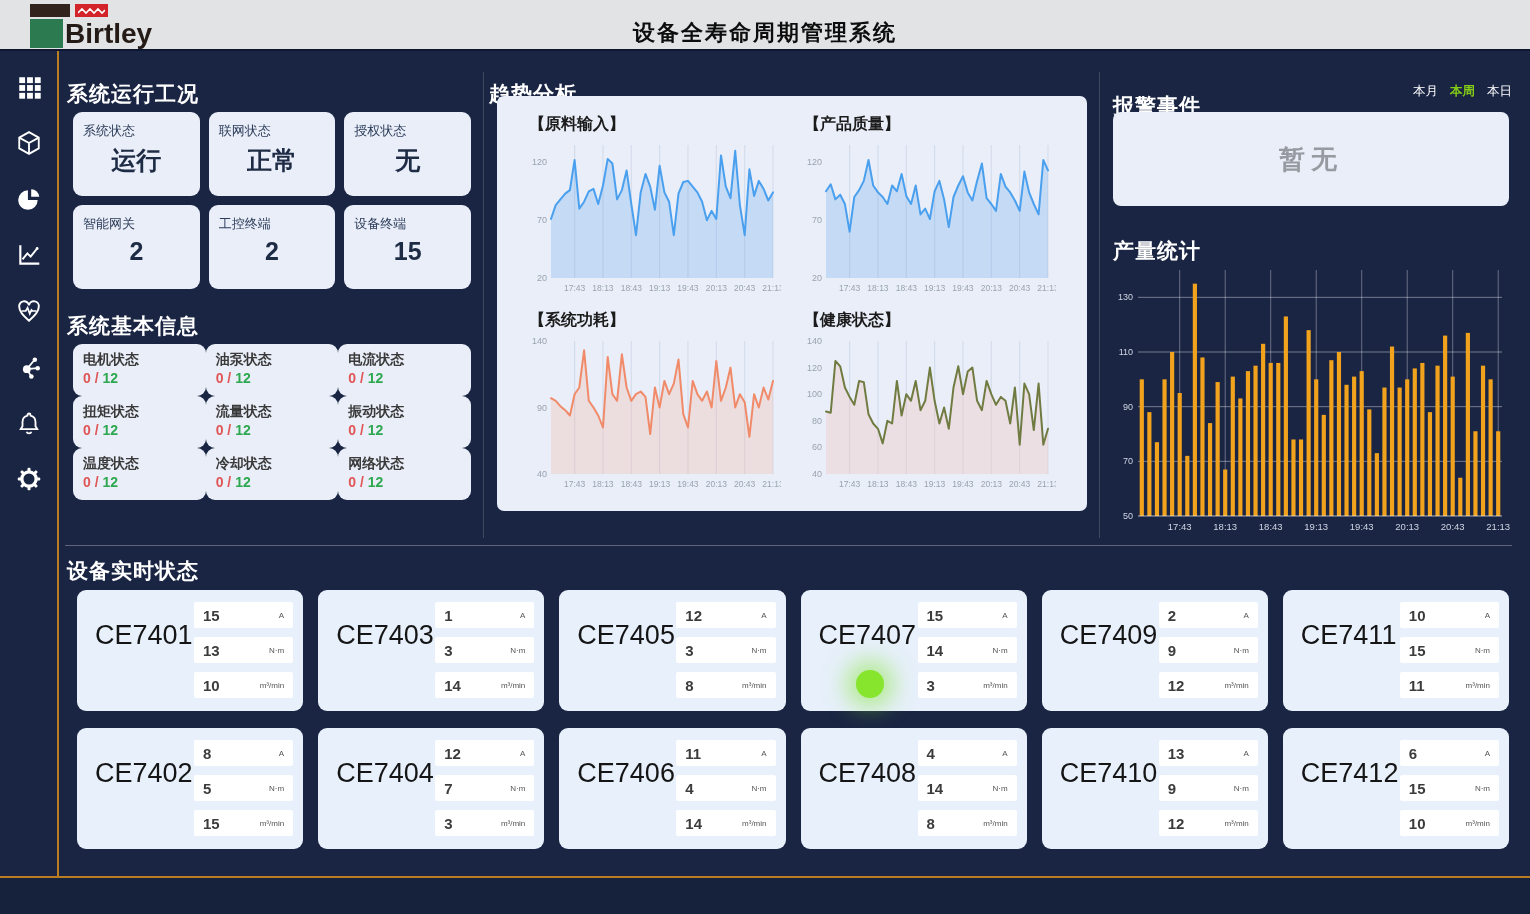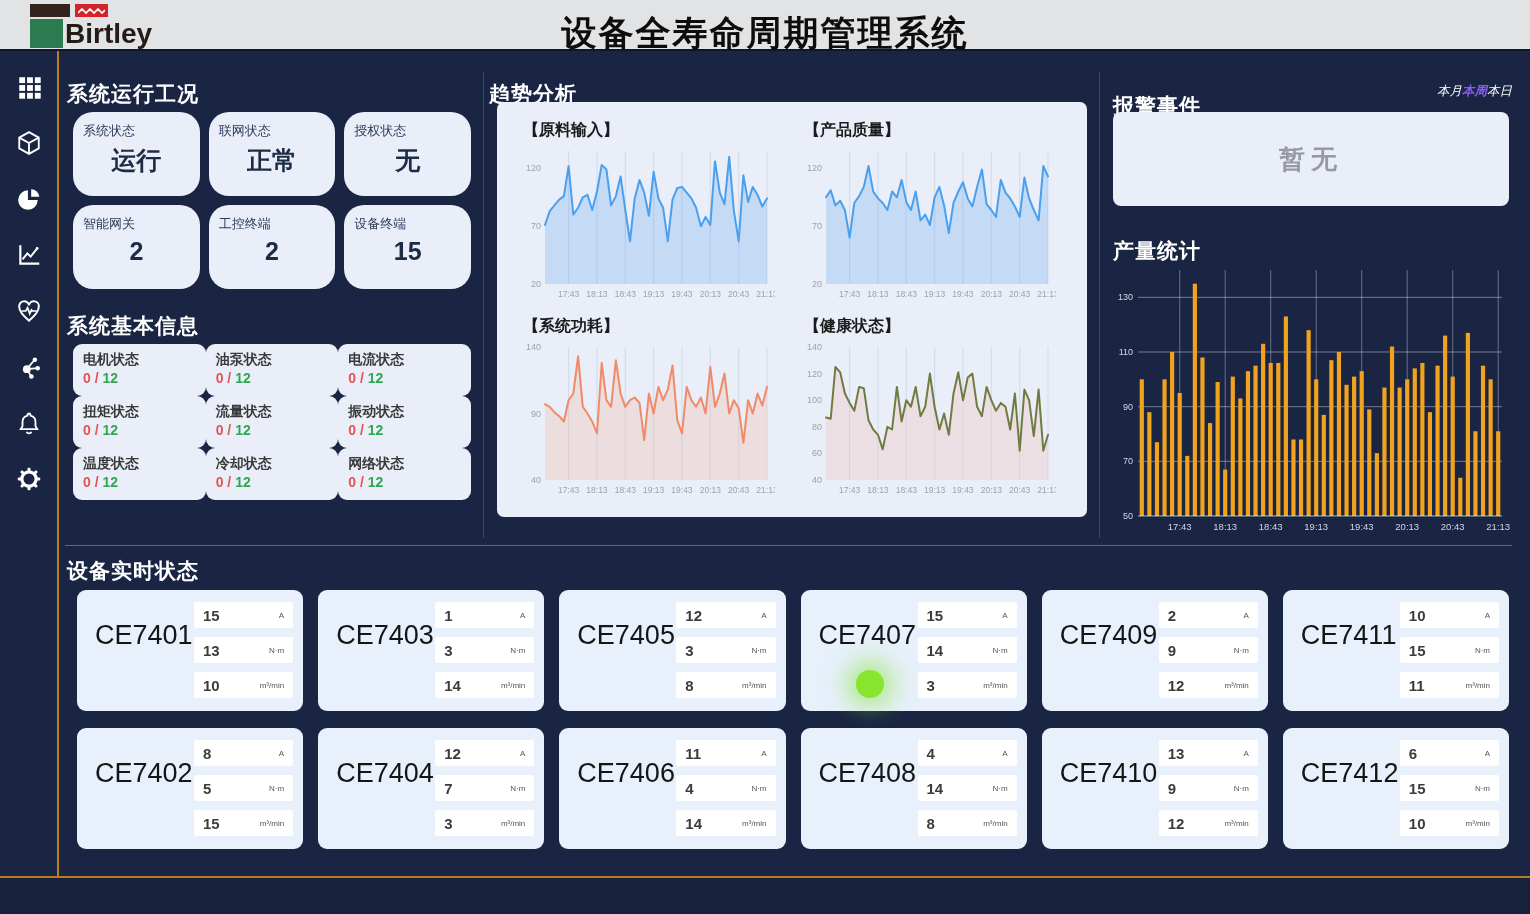--- a/index.html
+++ b/index.html
@@ -1,20 +1,20 @@
 <!DOCTYPE html>
 <html><head>
 <meta charset="utf-8">
 <style>
   html,body{margin:0;padding:0;background:#0f1830;font-family:"Liberation Sans","DejaVu Sans",sans-serif;}
   .stage{position:relative;width:1530px;height:914px;background:#1a2543;overflow:hidden;}
 
   
   .hdr{position:absolute;top:0;left:0;width:1530px;height:51px;background:#e2e3e5;border-bottom:2px solid #0d1730;box-sizing:border-box;}
-  .hdr-title{position:absolute;left:0;right:0;top:8px;margin:2px;text-align:center;font-size:35px;font-weight:700;color:#0d0d0d;letter-spacing:2px;}
+  .hdr-title{position:absolute;left:0;right:0;top:8px;margin:10px;text-align:center;font-size:22px;font-weight:700;color:#0d0d0d;letter-spacing:2px;}
   .logo{position:absolute;left:30px;top:4px;line-height:0;}
   .logo-r1{height:13px;margin-bottom:2px;display:flex;align-items:center;}
   .lg-dark{display:inline-block;width:40px;height:13px;background:#32241d;}
   .lg-red{display:inline-block;width:33px;height:13px;background:#d3242a;margin-left:5px;position:relative;}
   .lg-red svg{position:absolute;left:3px;top:3px;}
   .logo-r2{display:flex;align-items:flex-end;}
   .lg-green{display:inline-block;width:33px;height:29px;background:#2c7a50;}
   .logo-text{font-size:28px;font-weight:700;color:#241a16;line-height:28px;margin-left:2px;}
 
   
@@ -25,39 +25,39 @@
   .ftr{position:absolute;top:878px;left:0;width:1530px;height:36px;background:#162granite13c;background:#16213c;}
 
   .sec-title{position:absolute;margin:0;color:#ffffff;font-size:21px;font-weight:700;letter-spacing:1px;}
 
   
   .div-v{position:absolute;width:1px;background:rgba(255,255,255,.16);}
   .div-h{position:absolute;height:1px;background:rgba(255,255,255,.30);}
 
   
   .run-grid{position:absolute;left:73px;top:112px;width:398px;display:grid;grid-template-columns:repeat(3,1fr);gap:9px;}
-  .run-card{height:84px;background:#e9eef8;border-radius:20px;padding:10px 10px;box-sizing:border-box;}
+  .run-card{height:84px;background:#e9eef8;border-radius:9px;padding:10px 10px;box-sizing:border-box;}
   .run-label{font-size:13px;color:#2c3c59;}
   .run-value{font-size:25px;font-weight:700;color:#1e2b45;text-align:center;margin-top:4px;}
 
   .info-grid{position:absolute;left:73px;top:344px;width:398px;display:grid;grid-template-columns:repeat(3,1fr);gap:0;}
   .info-card{height:52px;background:#e9eef8;border-radius:9px;padding:7px 10px;box-sizing:border-box;}
   .info-label{font-size:14px;color:#3a3a3a;font-weight:600;}
   .info-status{font-size:14px;font-weight:700;margin-top:1px;}
   .st-red{color:#e05555;} .st-green{color:#2ea84f;}
 
   
-  .trend-panel{position:absolute;left:497px;top:102px;width:590px;height:415px;background:#e9eef8;border-radius:7px;box-sizing:border-box;display:grid;grid-template-columns:1fr 1fr;grid-template-rows:1fr 1fr;padding:12px 14px;}
+  .trend-panel{position:absolute;left:497px;top:96px;width:590px;height:415px;background:#e9eef8;border-radius:7px;box-sizing:border-box;display:grid;grid-template-columns:1fr 1fr;grid-template-rows:1fr 1fr;padding:12px 20px;}
   .tchart{padding:4px 6px;}
   .tchart-title{font-size:16px;font-weight:700;color:#1b1b1b;margin:2px 0 2px 6px;}
 
   
-  .alarm-tabs{position:absolute;left:1380px;top:83px;width:132px;display:flex;justify-content:flex-end;font-style:italic;}
+  .alarm-tabs{position:absolute;left:1380px;top:83px;width:132px;display:flex;justify-content:flex-end;gap:12px;}
   .alarm-tab{font-size:12.5px;color:#ffffff;cursor:pointer;}
-  .alarm-tab.active{color:#8b5cf6;font-weight:700;}
+  .alarm-tab.active{color:#84cc16;font-weight:700;}
   .alarm-card{position:absolute;left:1113px;top:112px;width:396px;height:94px;background:#e9eef8;border-radius:8px;display:flex;align-items:center;justify-content:center;}
   .alarm-empty{color:#979aa0;font-size:26px;font-weight:700;letter-spacing:6px;}
 
   
   .dev-grid{position:absolute;left:77px;top:590px;width:1432px;display:grid;grid-template-columns:repeat(6,1fr);column-gap:15px;row-gap:17px;}
   .dev-card{position:relative;height:121px;background:#e7f0fb;border-radius:9px;display:flex;padding:12px 10px 12px 18px;box-sizing:border-box;cursor:pointer;}
   .dev-name{font-size:27px;color:#151515;margin-top:18px;width:99px;flex:none;}
   .dev-metrics{flex:1;display:flex;flex-direction:column;gap:9px;}
   .dev-row{background:#ffffff;border-radius:2px;height:26px;display:flex;align-items:center;justify-content:space-between;padding:0 9px;}
   .dev-val{font-size:15px;font-weight:700;color:#3c3c3c;}

